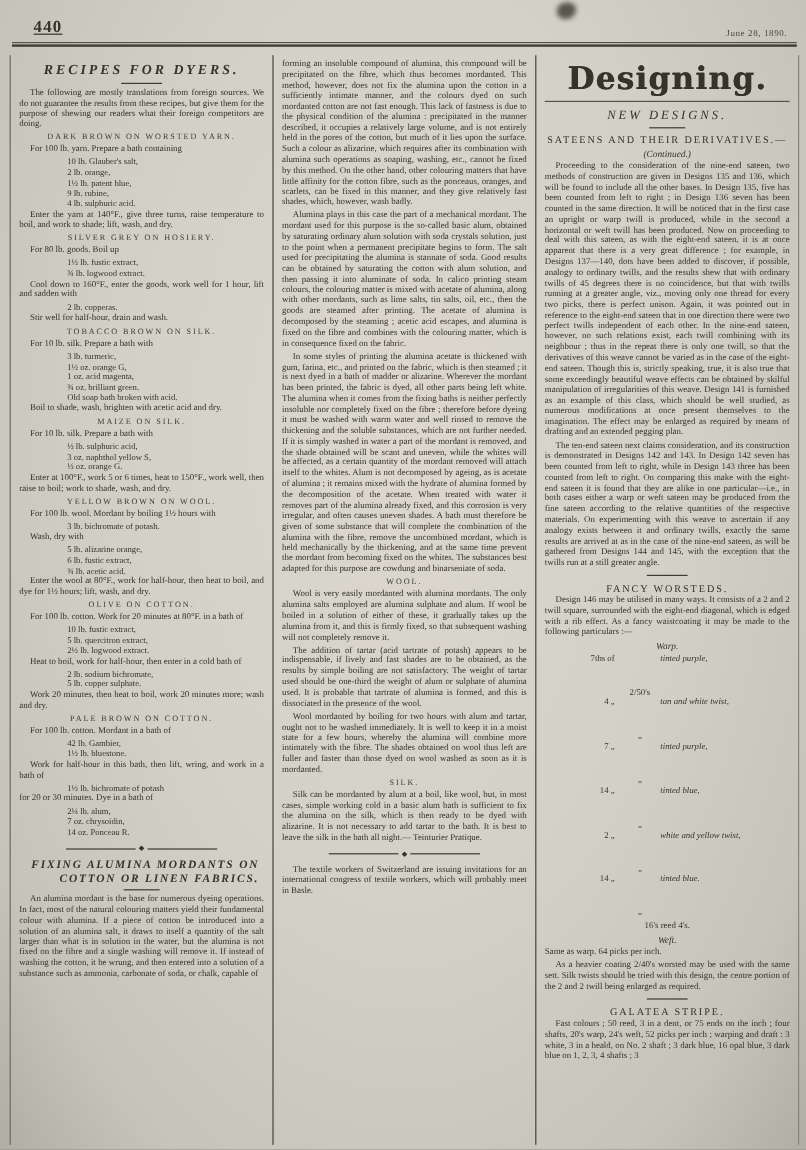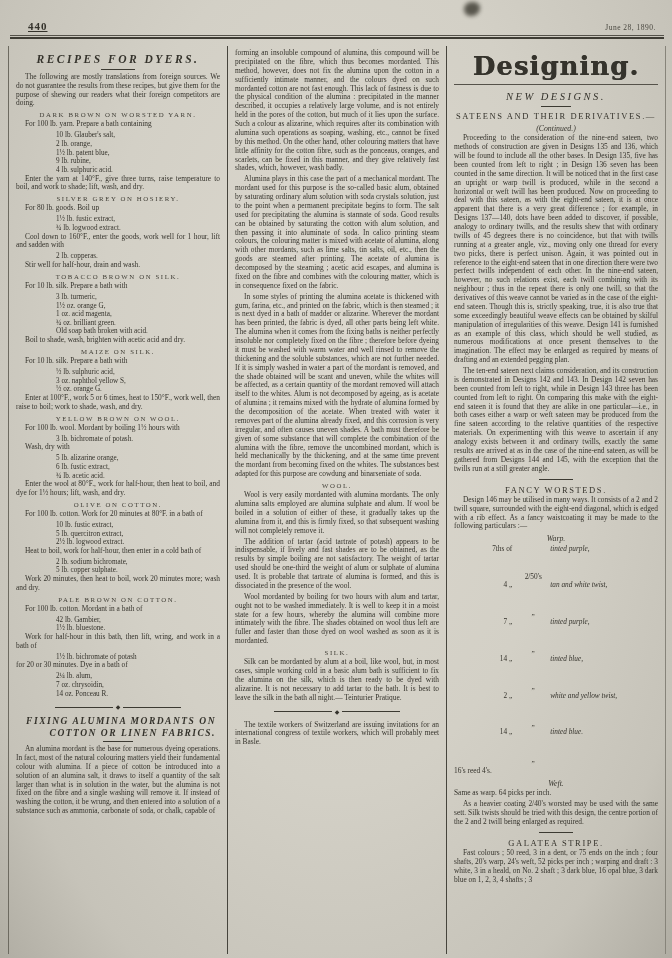--- a/index.html
+++ b/index.html
@@ -3,21 +3,21 @@
 <meta charset="utf-8">
 <style>
   html,body{margin:0;padding:0;background:#9d9a91;}
   .page{position:relative;width:672px;height:958px;overflow:hidden;
     background:radial-gradient(ellipse at 50% 38%, #dcd8ce 0%, #d3d0c6 50%, #c6c3b9 82%, #b0ada3 100%);
     color:#35332c;font-family:"Liberation Serif","DejaVu Serif",serif;}
   .smudge{position:absolute;left:464px;top:2px;width:16px;height:14px;background:#3a382f;
     border-radius:50% 40% 55% 45%;filter:blur(2px);opacity:.8;}
   .hdr{position:absolute;top:10px;left:10px;right:8px;height:28px;}
   .hdr-row{display:flex;align-items:flex-end;justify-content:space-between;height:22px;}
-  .pgnum{font-size:11px;font-weight:bold;letter-spacing:1px;padding-left:18px;text-decoration:underline;}
+  .pgnum{font-size:14px;font-weight:bold;letter-spacing:1px;padding-left:18px;text-decoration:underline;}
   .ptitle{font-size:15px;font-weight:bold;letter-spacing:2px;transform:translateX(6px);}
   .pdate{font-size:7.5px;letter-spacing:.5px;padding-right:8px;color:#4a4840;}
   .hdr-rule{margin-top:3px;border-top:1px solid #55524a;border-bottom:2px solid #3f3d35;height:1px;}
   .cols{position:absolute;top:46px;bottom:4px;left:8px;right:6px;display:flex;
     border-left:1px solid #6d6a60;border-right:1px solid #87847a;}
   .col{flex:1;padding:3px 7px 0 7px;overflow:hidden;font-size:7.4px;line-height:1.2;}
   .col + .col{border-left:1.5px solid #46443c;}
   p.para{margin:0 0 2px 0;text-align:justify;text-indent:9px;}
   p.para.noind{text-indent:0;}
   .ing{margin:0 0 0 40px;text-align:left;font-size:7.2px;}
@@ -31,21 +31,21 @@
   .orn{display:flex;align-items:center;justify-content:center;margin:6px auto;width:62%;}
   .orn .bar{flex:1;border-top:1px solid #3c3a32;}
   .orn .dia{font-size:6px;padding:0 3px;line-height:1;}
   .mast{font-size:26px;font-weight:bold;text-align:center;letter-spacing:1px;margin:2px 0 2px;
     font-family:"DejaVu Serif","Liberation Serif",serif;text-shadow:.4px 0 0 #35332c;}
   .mastrule{border:none;border-top:1px solid #55524a;margin:0 0 6px;}
   .h-italic{font-style:italic;font-size:10.5px;letter-spacing:2.5px;text-align:center;margin:2px 0 1px;}
   .h-italic::after{content:"";display:block;width:30px;border-top:1px solid #3c3a32;margin:2px auto 4px;}
   .h-caps{font-size:8.5px;letter-spacing:1.6px;text-align:center;margin:4px 0 1px;}
   .c-italic{font-style:italic;font-size:7.8px;text-align:center;margin:3px 0 1px;}
-  .c-text{font-size:7.4px;text-align:left;margin:1px 0;}
+  .c-text{font-size:7.4px;text-align:center;margin:1px 0;}
   .rule-short{width:34px;border-top:1.5px solid #3c3a32;margin:5px auto;}
   .warp{margin:1px auto 2px;width:88%;font-size:7.3px;}
   .warp-row{display:flex;}
   .warp-a{width:46px;text-align:right;padding-right:4px;white-space:pre;}
   .warp-b{width:34px;text-align:center;margin-top:28px;}
   .warp-c{flex:1;text-align:left;font-style:italic;}
 </style>
 </head>
 <body>
 

